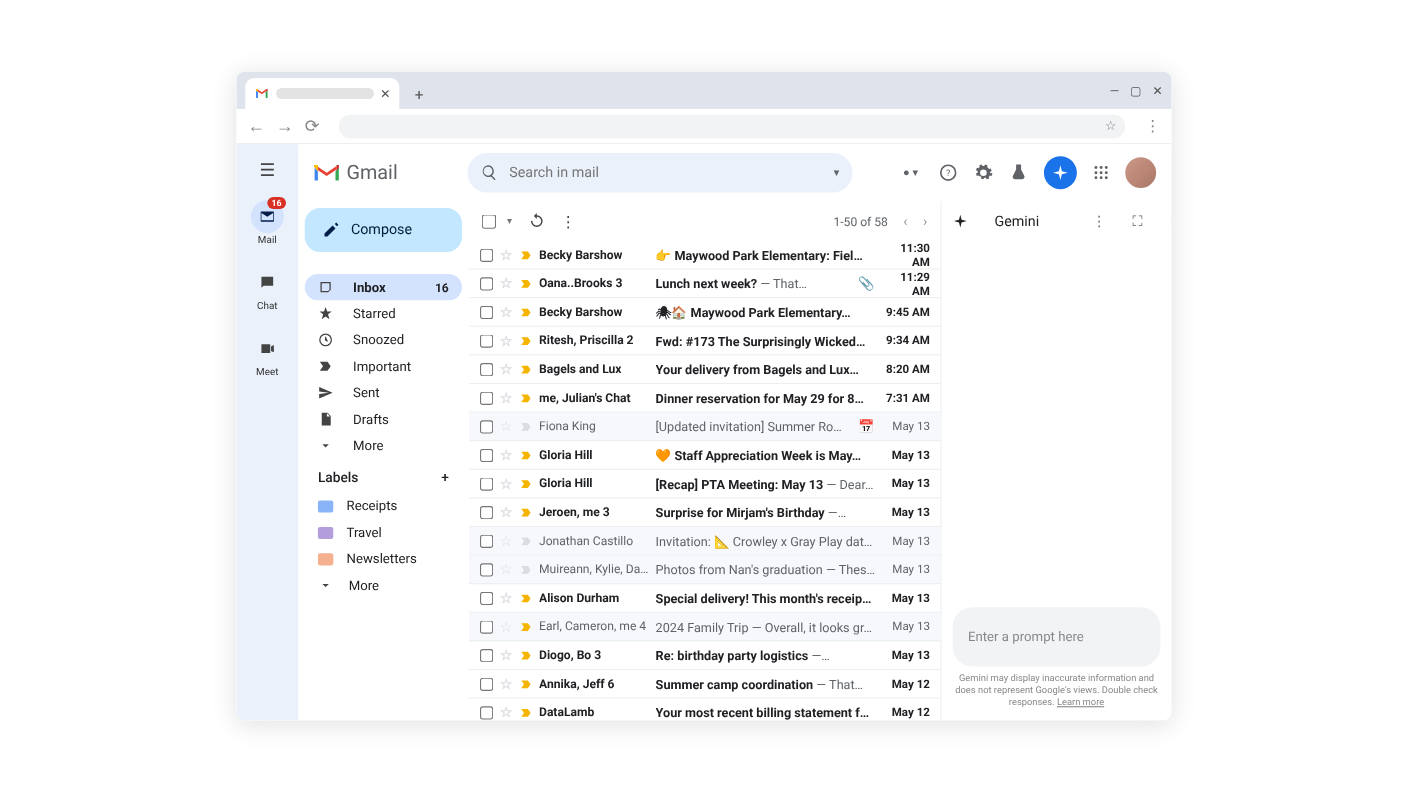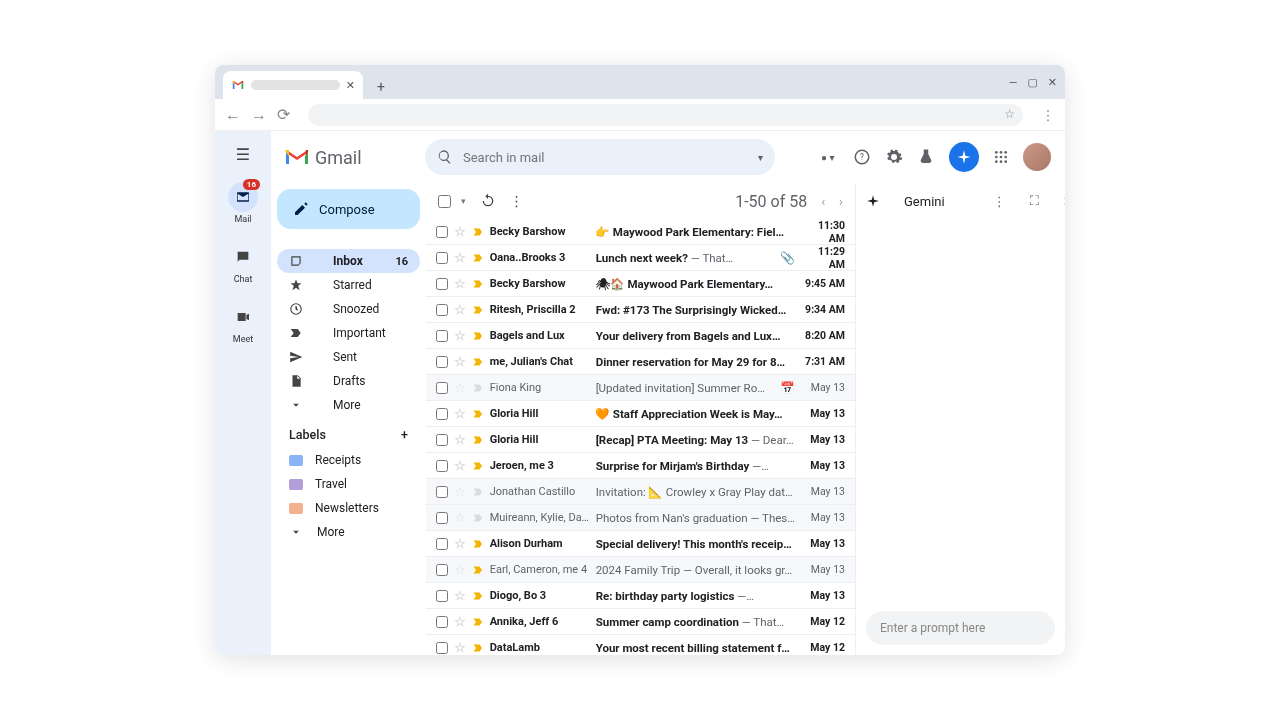--- a/index.html
+++ b/index.html
@@ -32,52 +32,52 @@
 .search { flex: 1; max-width: 350px; height: 36px; background: #eaf1fb; border-radius: 20px; display: flex; align-items: center; padding: 0 12px; gap: 10px; color: #5f6368; }
 .search input { border: none; background: none; outline: none; flex: 1; font-size: 13px; color: #5f6368; }
 .search-opts { margin-left: auto; color: #5f6368; font-size: 10px; }
 .top-actions { margin-left: auto; display: flex; align-items: center; gap: 14px; color: #5f6368; }
 .status-dot { width: 18px; height: 18px; display: flex; align-items: center; gap: 2px; }
 .gemini-btn { width: 30px; height: 30px; background: #1a73e8; border-radius: 50%; display: flex; align-items: center; justify-content: center; color: #fff; }
 .avatar { width: 28px; height: 28px; border-radius: 50%; background: linear-gradient(135deg,#c98,#a76); }
 .body { flex: 1; display: flex; overflow: hidden; }
 .sidebar { width: 155px; padding: 6px 6px 0 6px; overflow: hidden; }
 .compose { background: #c2e7ff; border-radius: 14px; padding: 12px 16px; display: flex; align-items: center; gap: 10px; font-size: 13px; color: #001d35; margin-bottom: 20px; cursor: pointer; }
-.nav-item { display: flex; align-items: center; gap: 28px; padding: 5px 12px; border-radius: 14px; font-size: 12px; color: #202124; cursor: pointer; }
+.nav-item { display: flex; align-items: center; gap: 16px; padding: 5px 12px; border-radius: 14px; font-size: 12px; color: #202124; cursor: pointer; }
 .nav-item.active { background: #d3e3fd; font-weight: bold; }
 .nav-item .count { margin-left: auto; font-size: 11px; }
 .nav-icon { width: 16px; color: #444; }
 .labels-hdr { display: flex; align-items: center; justify-content: space-between; padding: 10px 12px 6px; font-size: 12.5px; color: #202124; font-weight: 500; }
 .label-item { display: flex; align-items: center; gap: 12px; padding: 5px 12px; font-size: 12px; color: #202124; cursor: pointer; }
 .label-swatch { width: 14px; height: 11px; border-radius: 2px; }
 .listpane { flex: 1; display: flex; flex-direction: column; border-left: 0; overflow: hidden; }
 .toolbar { height: 36px; display: flex; align-items: center; padding: 0 12px; gap: 14px; color: #444; font-size: 14px; border-bottom: 0; }
 .toolbar .spacer { flex: 1; }
-.pageinfo { font-size: 16px; color: #5f6368; }
+.pageinfo { font-size: 11px; color: #5f6368; }
 .pagenav { color: #999; font-size: 13px; cursor: pointer; }
 .msglist { flex: 1; overflow-y: auto; }
 .msg { display: flex; align-items: center; height: 26px; padding: 0 10px; border-bottom: 1px solid #eceff1; font-size: 12px; cursor: pointer; gap: 6px; }
 .msg.read { color: #5f6368; background: #f6f8fc; }
 .msg.unread { font-weight: bold; color: #202124; }
 .msg input[type=checkbox] { width: 12px; height: 12px; }
 .star-ic, .imp-ic { color: #dadce0; font-size: 13px; }
 .imp-ic.on { color: #f4b400; }
 .sender { width: 100px; white-space: nowrap; overflow: hidden; text-overflow: ellipsis; font-size: 11px; }
 .subject { flex: 1; white-space: nowrap; overflow: hidden; text-overflow: ellipsis; font-size: 11.5px; }
 .subject .snippet { font-weight: normal; color: #5f6368; }
 .time { width: 44px; text-align: right; font-size: 10.5px; }
 .msg.unread .time { font-weight: bold; }
 .attach-ic { color: #5f6368; font-size: 12px; }
 .gemini { width: 210px; border-left: 1px solid #eceff1; display: flex; flex-direction: column; }
 .gemini-hdr { height: 36px; display: flex; align-items: center; padding: 0 10px; gap: 24px; font-size: 13px; color: #202124; }
 .gemini-hdr .sp { flex: 1; }
 .gemini-hdr .ic { color: #5f6368; cursor: pointer; font-size: 13px; }
 .gemini-body { flex: 1; }
 .gemini-foot { padding: 10px; }
-.prompt { background: #f1f3f4; border-radius: 18px; padding: 10px 14px; font-size: 12px; color: #888; }
+.prompt { background: #f1f3f4; border-radius: 18px; padding: 20px 14px; font-size: 12px; color: #888; }
 .disclaimer { font-size: 8.5px; color: #888; text-align: center; margin-top: 6px; line-height: 1.3; }
 .disclaimer a { color: #888; text-decoration: underline; }
 svg { display: block; }
 </style>
 </head>
 <body>
 
 <div class="window">
 
   <div class="tabbar">
@@ -559,18 +559,22 @@
               </span>
             <span>Gemini</span>
             <span class="sp"></span>
             <span class="ic">⋮</span>
             <span class="ic">⛶</span>
             <span class="ic">✕</span>
           </div>
           <div class="gemini-body"></div>
           <div class="gemini-foot">
             <div class="prompt">Enter a prompt here</div>
+            <div class="disclaimer">
+              <span>Gemini may display inaccurate information and does not represent Google's views. Double check responses.</span>
+              <a href="#">Learn more</a>
+            </div>
           </div>
         </div>
       </div>
     </div>
   </div>
 </div>
 
 </body></html>

